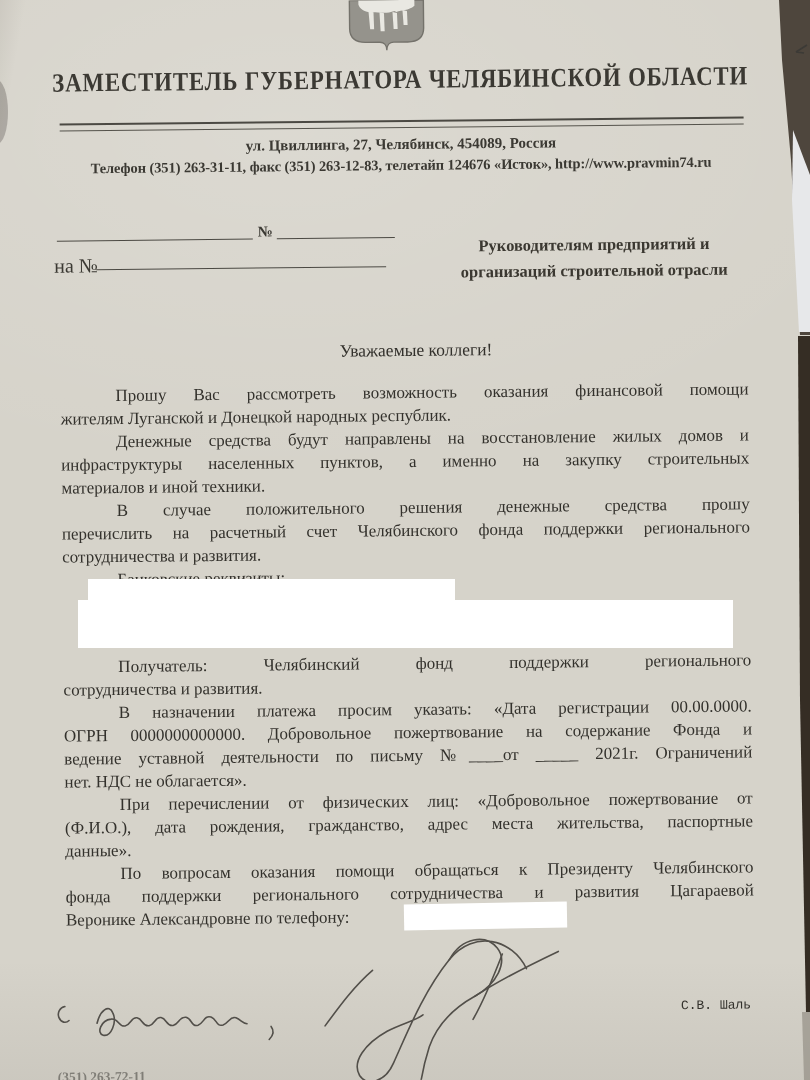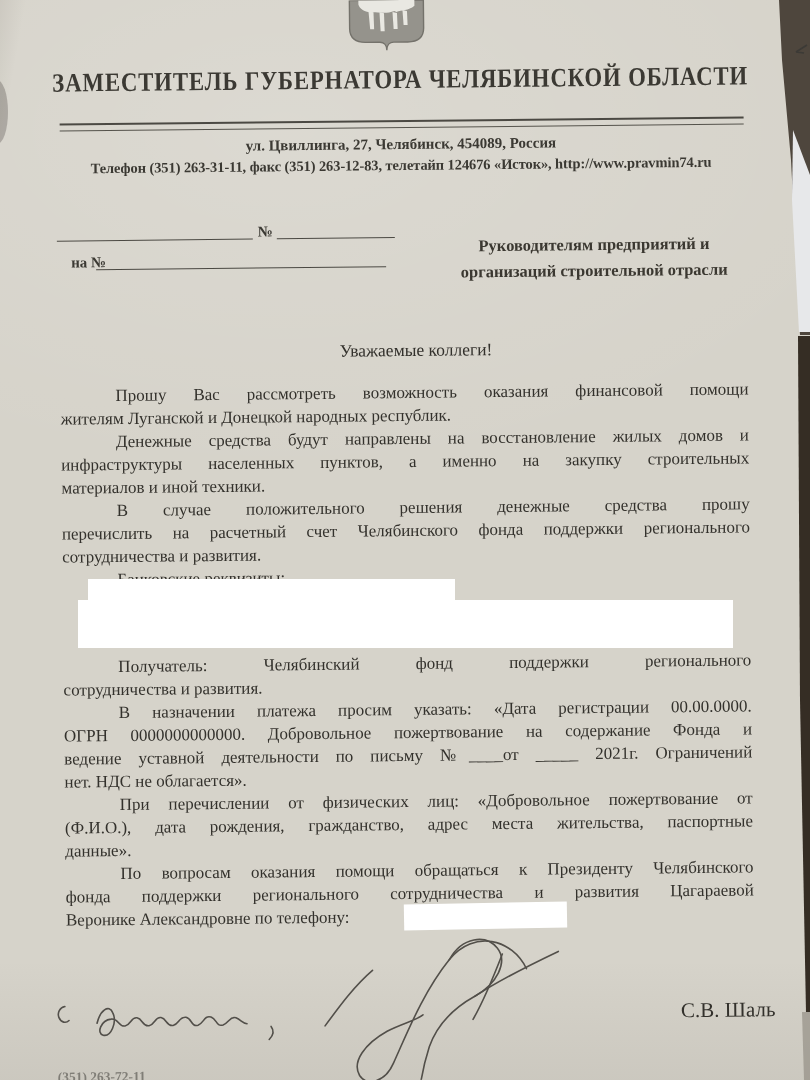--- a/index.html
+++ b/index.html
@@ -31,42 +31,42 @@
   }
   .rule-thick{position:absolute;left:64px;top:120px;width:684px;height:0;border-top:2.6px solid #4b4943;}
   .rule-thin{position:absolute;left:64px;top:127px;width:684px;height:0;border-top:1.3px solid #55534c;}
   .addr{position:absolute;left:38px;width:734px;text-align:center;font-weight:bold;color:#3b3933;}
   .addr1{top:136px;font-size:15px;}
   .addr2{top:157px;font-size:14.5px;letter-spacing:-0.1px;}
   
   .ref-line1-seg1{position:absolute;left:60px;top:221px;width:196px;height:16px;border-bottom:1.4px solid #4b4943;}
   .ref-no{position:absolute;left:261px;top:222px;font-size:15px;font-weight:bold;color:#3b3933;}
   .ref-line1-seg2{position:absolute;left:280px;top:221px;width:118px;height:16px;border-bottom:1.4px solid #4b4943;}
-  .ref-na{position:absolute;left:74px;top:251px;font-size:15px;font-weight:bold;color:#3b3933;}
+  .ref-na{position:absolute;left:57px;top:251px;font-size:20px;font-weight:normal;color:#3b3933;}
   .ref-line2-seg{position:absolute;left:99px;top:250px;width:290px;height:16px;border-bottom:1.4px solid #4b4943;}
   .recipient{
     position:absolute;left:438px;top:234px;width:318px;
     text-align:center;font-size:16.5px;font-weight:600;line-height:26px;color:#3b3831;
   }
   
   .salutation{position:absolute;left:0;top:340px;width:836px;text-align:center;font-size:17.5px;color:#33312c;}
   .body{position:absolute;left:62px;top:381px;width:688px;font-size:17px;line-height:23px;color:#33312c;}
   .para{margin:0;}
   .line{text-align:justify;text-align-last:justify;}
   .para .line:last-child{text-align-last:left;}
   .para .line:first-child{text-indent:55px;}
   .spacer-bank{height:64px;}
   
   .redact{position:absolute;background:#ffffff;z-index:10;}
   .redact-1{left:88px;top:579px;width:367px;height:23px;}
   .redact-2{left:78px;top:600px;width:655px;height:48px;}
   .redact-3{left:404px;top:903px;width:163px;height:26px;transform:rotate(-1deg);}
   
   .sig{position:absolute;left:30px;top:925px;width:560px;height:155px;}
-  .signer{position:absolute;left:676px;top:1001px;font-size:21px;color:#33312c;}
+  .signer{position:absolute;left:676px;top:1001px;font-size:13px;color:#33312c;font-family:Liberation Mono, monospace;}
   .footer-phone{position:absolute;left:52px;top:1066px;font-size:13.5px;font-weight:bold;color:rgba(66,63,58,0.55);}
   
   .edges{position:absolute;inset:0;z-index:6;pointer-events:none;}
 </style>
 </head>
 <body>
 
 <div class="paper-shade"></div>
 
 <div class="letter">

